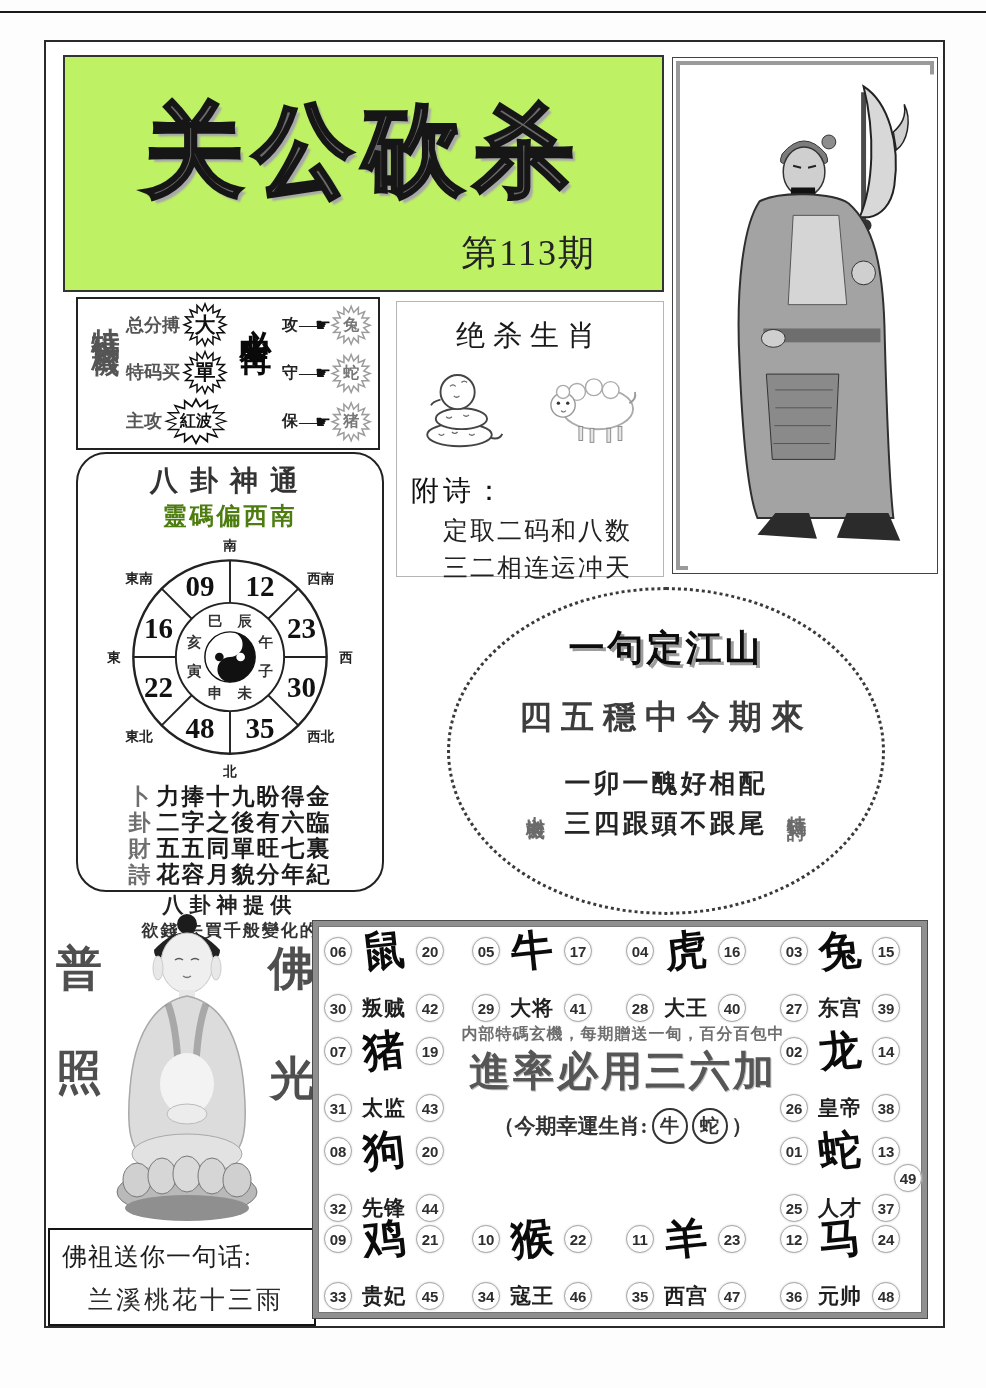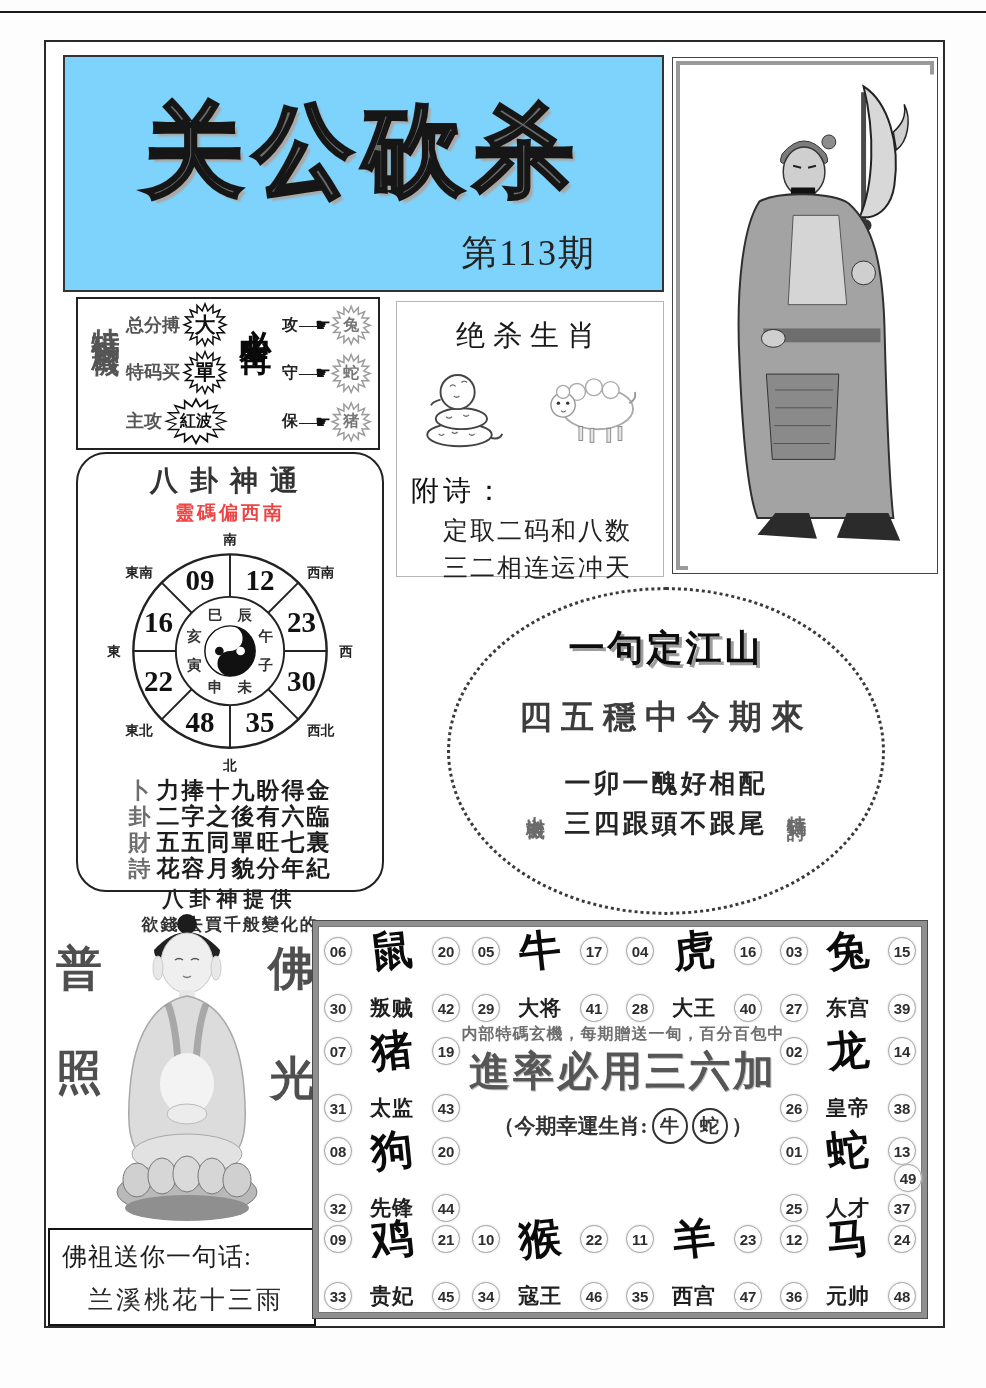--- a/index.html
+++ b/index.html
@@ -2,21 +2,21 @@
 <html><head>
 <meta charset="utf-8">
 <style>
   html,body{margin:0;padding:0;background:#e9e9e9;}
   .page{position:relative;width:986px;height:1388px;background:#fdfdfd;margin:0 auto;
         font-family:"Liberation Serif","DejaVu Serif",serif;color:#111;overflow:hidden;}
   .top-rule{position:absolute;left:0;top:11px;width:986px;height:2px;background:#1a1a1a;}
   .outer-frame{position:absolute;left:44px;top:40px;width:897px;height:1284px;border:2px solid #2a2a2a;background:#fff;}
 
   
-  .title-box{position:absolute;left:63px;top:55px;width:597px;height:233px;border:2px solid #333;background:#7dd3fc;}
+  .title-box{position:absolute;left:63px;top:55px;width:597px;height:233px;border:2px solid #333;background:#bef264;}
   .main-title{position:absolute;left:0;right:0;top:28px;text-align:center;font-size:100px;font-weight:bold;
               letter-spacing:10px;color:#6a6a6a;-webkit-text-stroke:3px #161616;text-shadow:4px 4px 2px #a8a8a8;}
   .issue{position:absolute;right:66px;bottom:12px;font-size:36px;color:#222;letter-spacing:2px;}
 
   
   .guan-frame{position:absolute;left:672px;top:57px;width:264px;height:515px;border:1px solid #444;background:#fff;}
   .guan-frame .inner{position:absolute;inset:3px;border:4px solid #9a9a9a;background:#fff;}
   .guan-frame svg{position:absolute;inset:8px;}
 
   
@@ -44,21 +44,21 @@
   .burst.small{width:42px;height:42px;}
   .burst.wide{width:64px;height:48px;}
   .burst.wide .b-text{font-size:16px;letter-spacing:0;}
   .burst.gray .b-outer{background:#9c9c9c;}
   .burst.gray .b-text{color:#777;font-size:16px;}
 
   
   .bagua-box{position:absolute;left:76px;top:452px;width:304px;height:436px;border:2px solid #222;border-radius:30px;
              background:#fff;text-align:center;}
   .bagua-title{margin-top:8px;font-size:28px;font-weight:bold;color:#333;letter-spacing:12px;}
-  .bagua-sub{font-size:19px;font-weight:bold;color:#ef4444;letter-spacing:3px;}
+  .bagua-sub{font-size:24px;font-weight:bold;color:#4d7c0f;letter-spacing:3px;}
   .bagua-box svg.wheel{display:block;margin:0 auto;}
   .poem{display:flex;justify-content:center;gap:6px;margin-top:2px;}
   .poem-label{display:flex;flex-direction:column;font-size:22px;font-weight:bold;color:#6e6e6e;line-height:26px;}
   .poem-lines{text-align:left;font-size:23px;font-weight:bold;color:#1c1c1c;line-height:26px;letter-spacing:2px;}
   .provider{margin-top:3px;font-size:21px;font-weight:bold;color:#222;letter-spacing:6px;}
   .money-line{font-size:17px;font-weight:bold;color:#333;letter-spacing:2px;}
 
   
   .juesha-box{position:absolute;left:396px;top:301px;width:266px;height:274px;border:1px solid #b5b5b5;background:#fff;}
   .juesha-title{text-align:center;margin-top:14px;font-size:29px;color:#1a1a1a;letter-spacing:8px;}
@@ -80,21 +80,21 @@
   .b-char{position:absolute;font-size:46px;color:#4f4f4f;font-weight:bold;}
   .buddha-svg{position:absolute;left:92px;top:906px;}
   .fozu-box{position:absolute;left:48px;top:1228px;width:264px;height:94px;border:2px solid #141414;background:#fff;}
   .fozu-line1{margin:10px 0 0 12px;font-size:25px;color:#1d1d1d;letter-spacing:1px;}
   .fozu-line2{margin:10px 0 0 38px;font-size:25px;color:#2a2a2a;letter-spacing:3px;font-family:Liberation Mono, monospace;}
 
   
   .grid-box{position:absolute;left:313px;top:921px;width:604px;height:387px;background:#fff;
             border:5px solid #8f8f8f;outline:1px solid #4a4a4a;box-shadow:inset 0 0 0 1px #777;}
   .cell{position:absolute;width:140px;height:92px;}
-  .cell-top,.cell-bot{position:absolute;left:0;right:0;display:flex;align-items:center;justify-content:space-between;padding:0 2px;}
+  .cell-top,.cell-bot{position:absolute;left:0;right:16px;display:flex;align-items:center;justify-content:space-between;padding:0 2px;}
   .cell-top{top:0;}
   .cell-bot{bottom:0;}
   .numc{width:26px;height:26px;border:1px solid #a9a9a9;border-radius:50%;background:#fff;
         display:inline-flex;align-items:center;justify-content:center;font-size:15px;font-weight:bold;color:#2e2e2e;
         font-family:"Liberation Sans","DejaVu Sans",sans-serif;box-shadow:0 0 2px #ccc;}
   .animal{font-size:42px;font-weight:bold;color:#0b0b0b;transform:rotate(-6deg);line-height:1;}
   .cell-label{font-size:21px;font-weight:bold;color:#1f1f1f;letter-spacing:1px;}
   .extra49{position:absolute;right:-4px;top:34px;}
   .ad{position:absolute;left:140px;top:98px;width:330px;height:202px;text-align:center;}
   .ad-note{font-size:16px;color:#6e6e6e;letter-spacing:1px;font-weight:bold;white-space:nowrap;}

